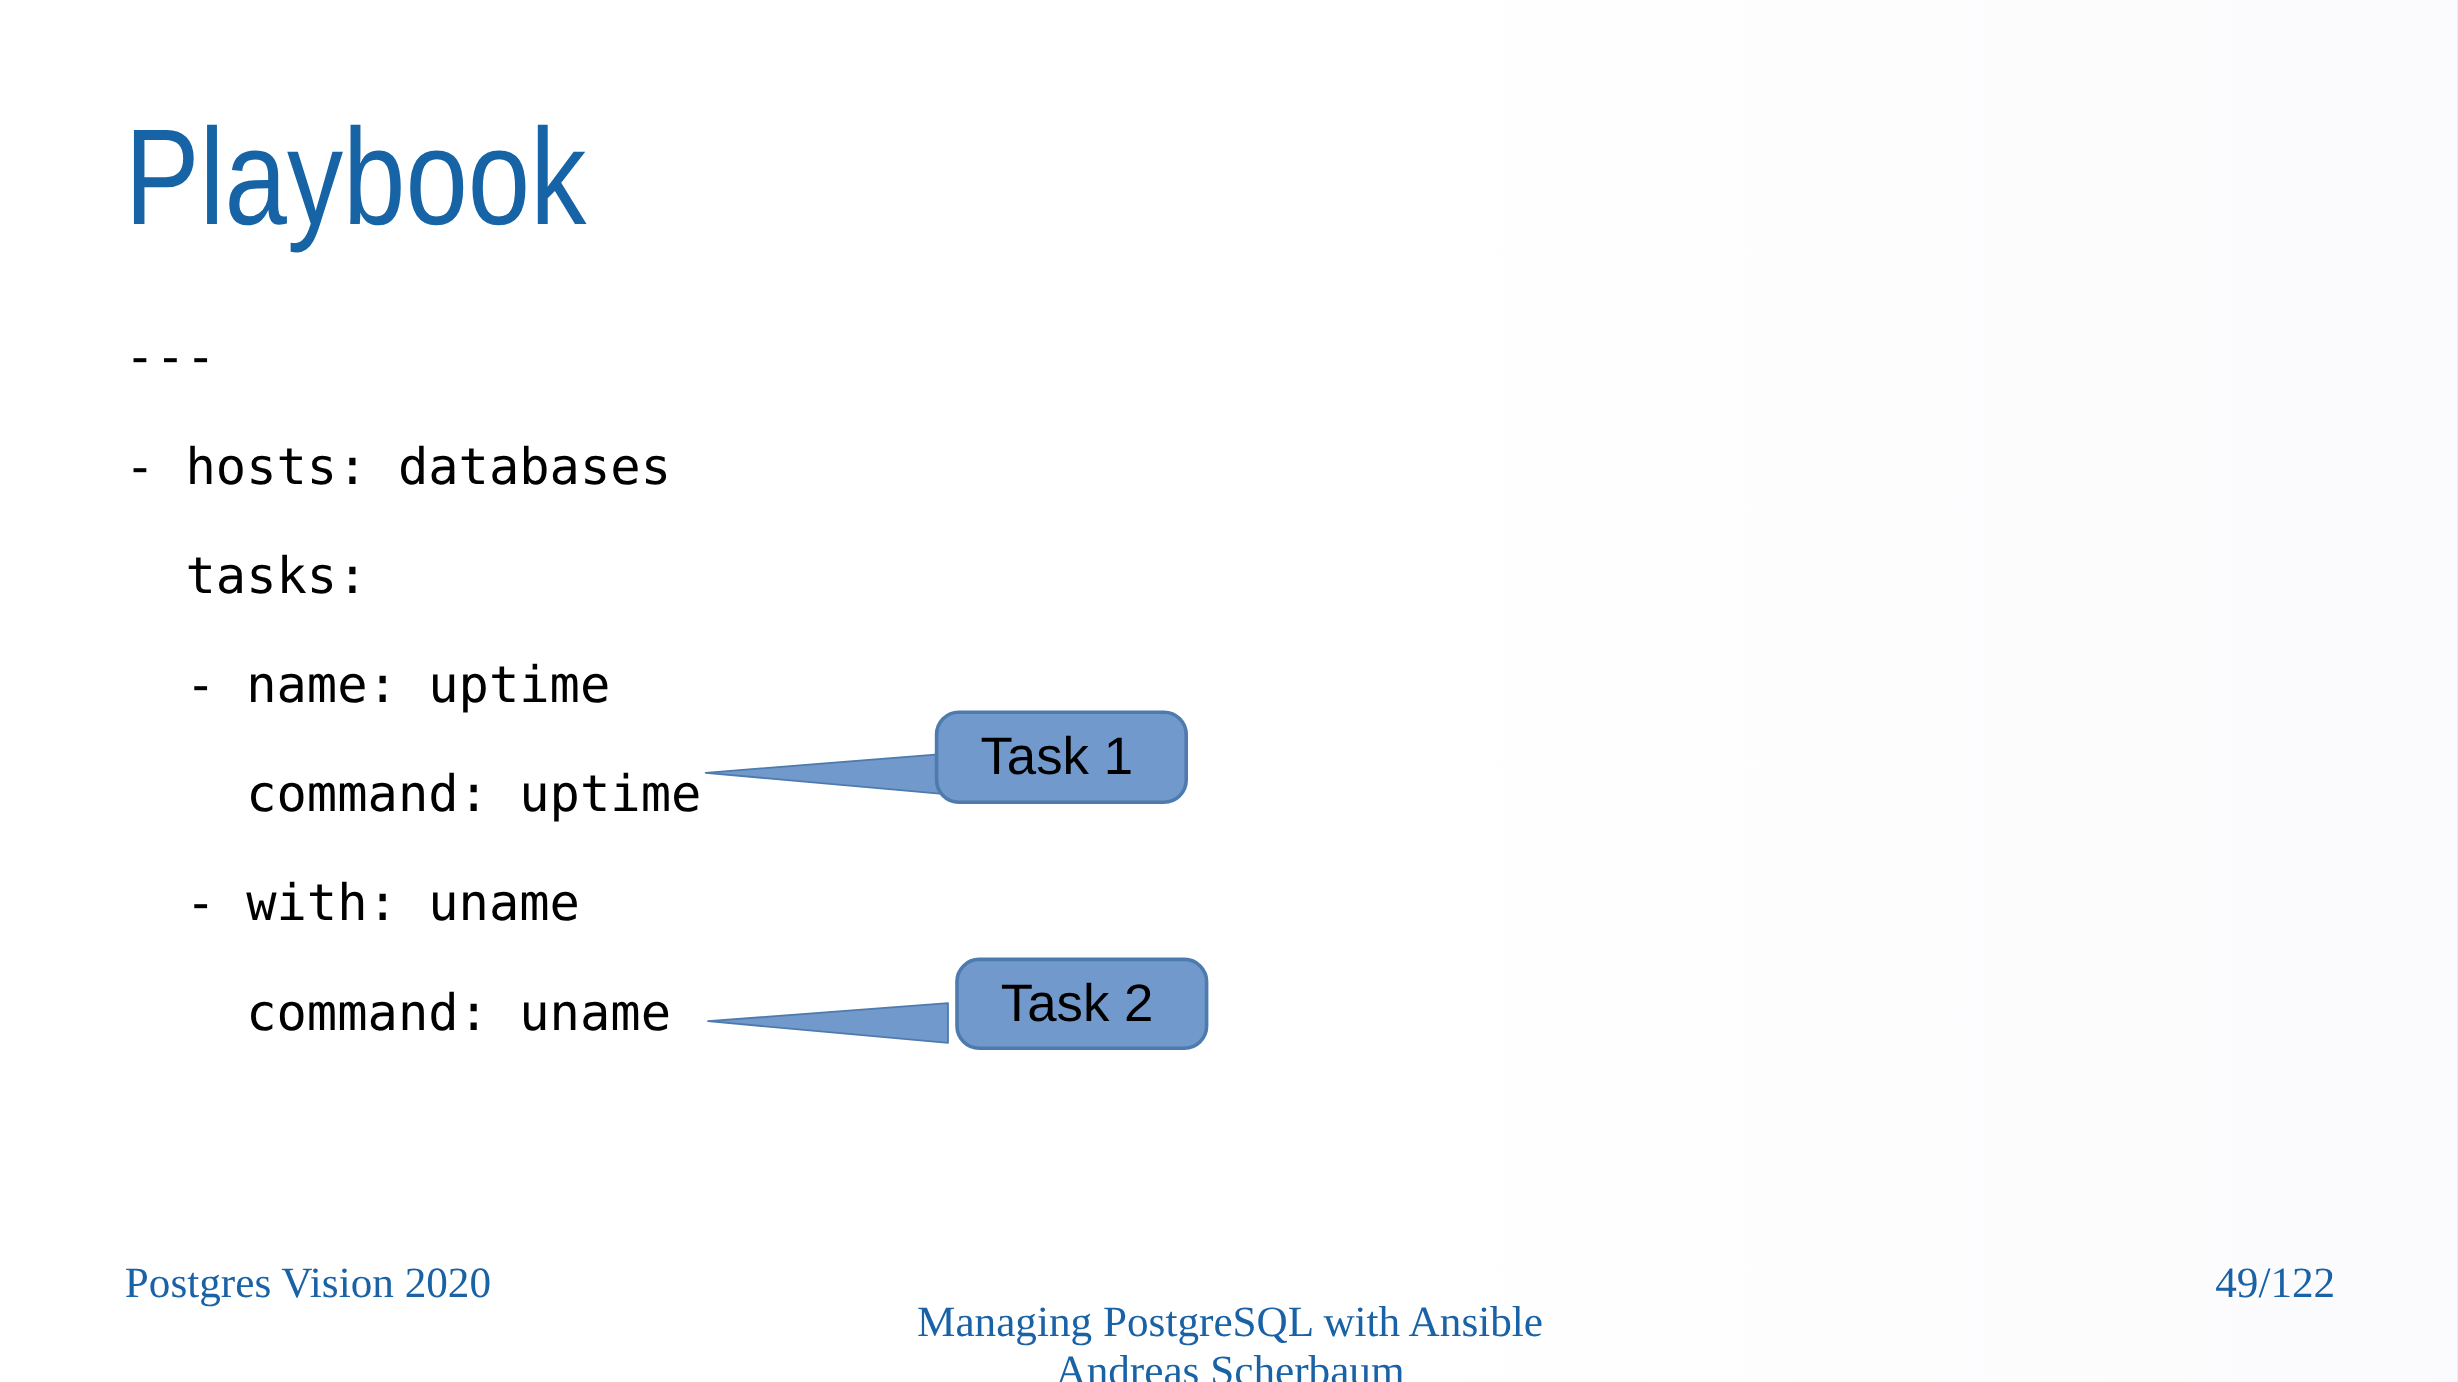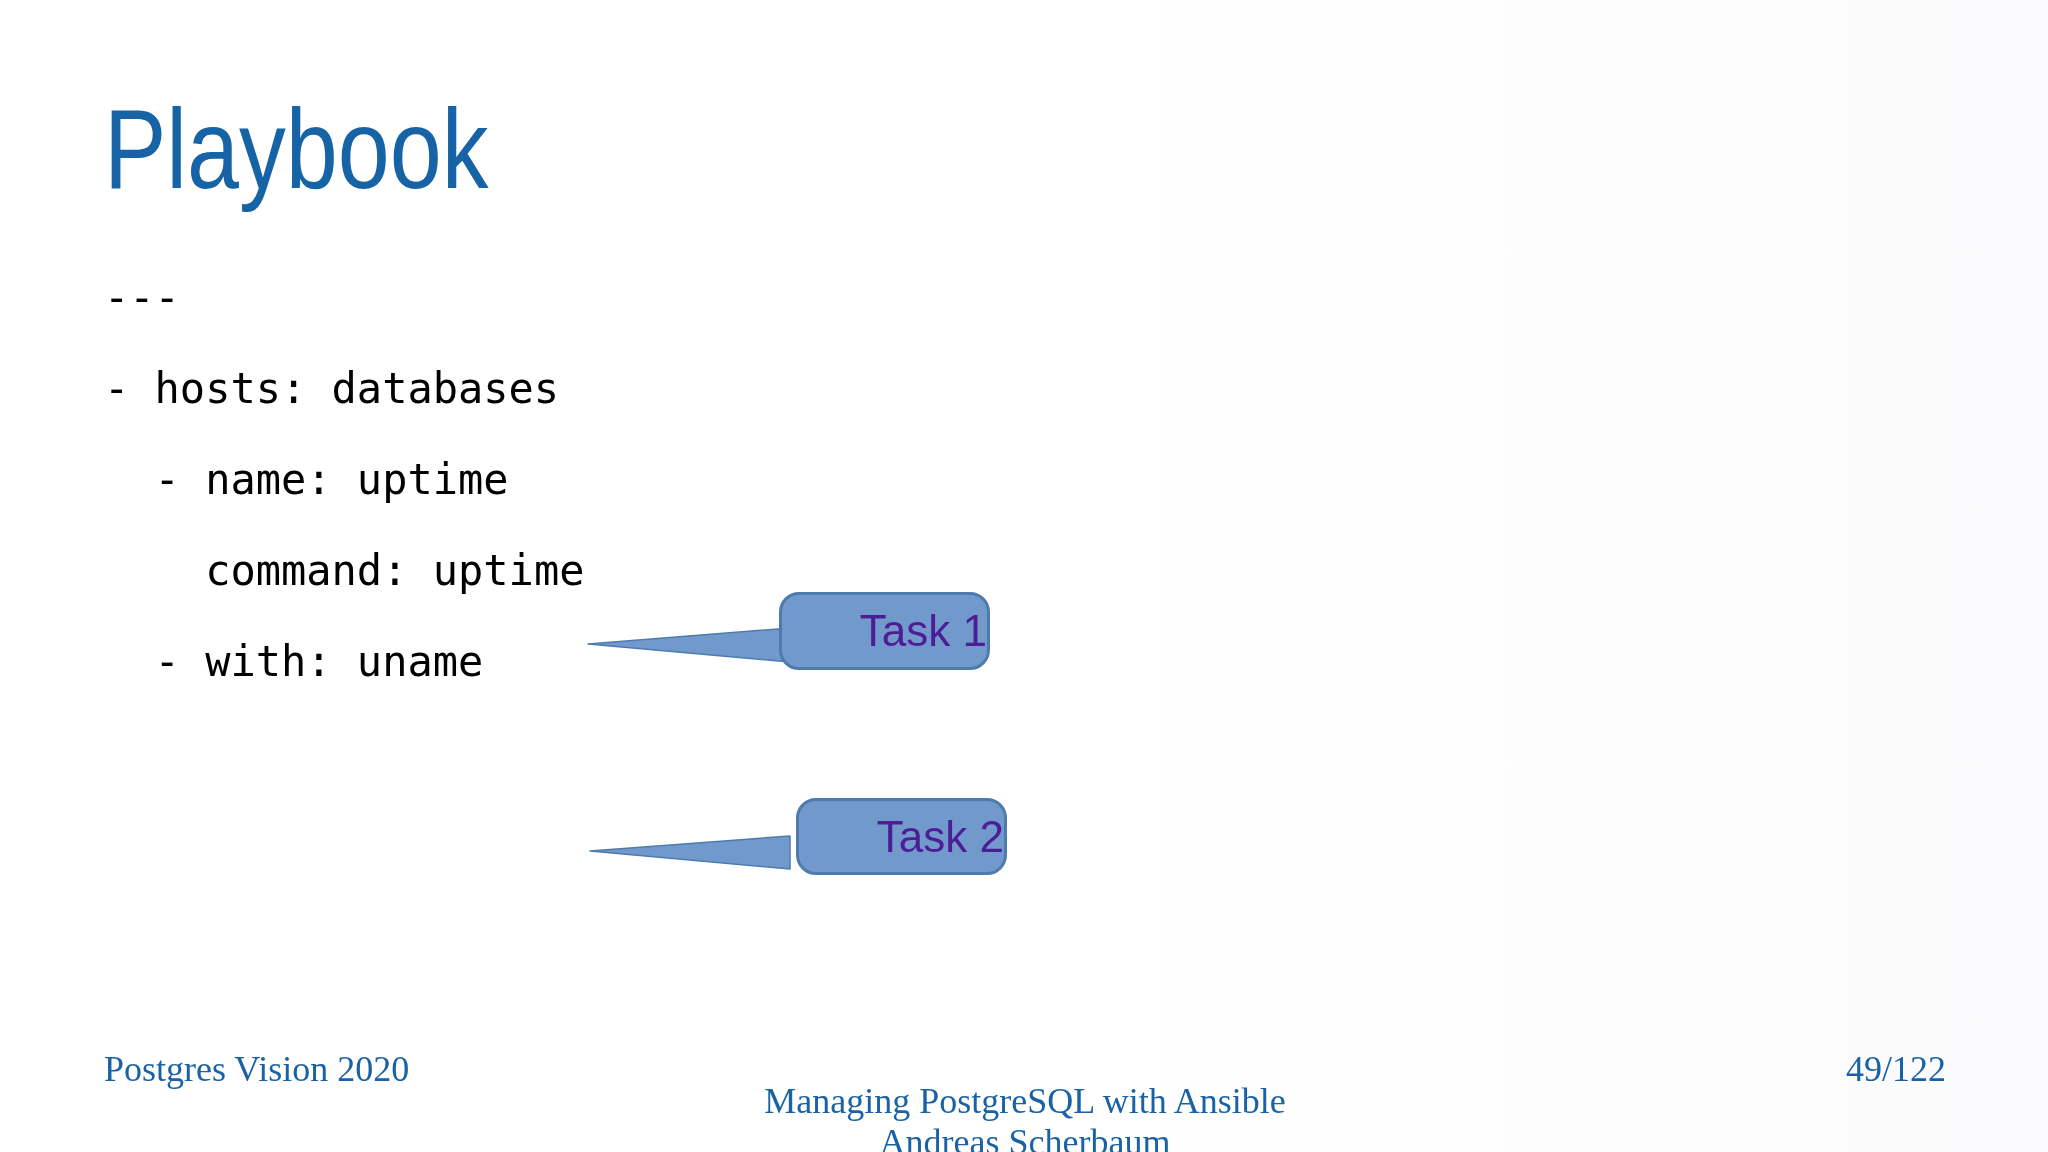--- a/index.html
+++ b/index.html
@@ -26,22 +26,22 @@
     fill:var(--callout-fill,#7299CB);
     stroke:var(--callout-border,#4E7BAE);
     stroke-width:1.5; stroke-linejoin:round;
   }
   .bubble {
     position:absolute; box-sizing:border-box;
     width:211px; height:78px;
     background:var(--callout-fill,#7299CB);
     border:3px solid var(--callout-border,#4E7BAE);
     border-radius:20px;
-    display:flex; align-items:center; justify-content:flex-end;
-    font:400 44px "Liberation Sans", sans-serif; color:#4c1d95;
+    display:flex; align-items:center; justify-content:flex-start;
+    font:400 44px "Liberation Sans", sans-serif; color:#000000;
     white-space:nowrap;
     padding-left:35px;
   }
   .callout1 .tail { left:584px; top:620px; }
   .callout1 .bubble { left:779px; top:592px; }
   .callout2 .tail { left:584px; top:827px; }
   .callout2 .bubble { left:779px; top:798px; height:77px;margin-left:17px; }
   .footer {
     position:absolute; left:104px; right:102px; top:1049px; height:90px;
     font:400 36px/41px "Liberation Serif", serif;
@@ -55,23 +55,25 @@
 </head>
 <body>
 
 <div class="slide">
 
   <h1 class="title">Playbook</h1>
 
   <div class="code">
       <div class="code-line">---</div>
       <div class="code-line">- hosts: databases</div>
+      <div class="code-line">  tasks:</div>
       <div class="code-line">  - name: uptime</div>
       <div class="code-line">    command: <b>uptime</b></div>
       <div class="code-line">  - with: uname</div>
+      <div class="code-line">    command: <b>uname</b></div>
     </div>
 
   <div class="callout callout1">
     <svg class="tail" width="210" height="50" viewBox="0 0 210 50">
       <polygon points="4,24 206,8 206,42"></polygon>
     </svg>
     <div class="bubble">
       <span>Task 1</span>
     </div>
   </div>

